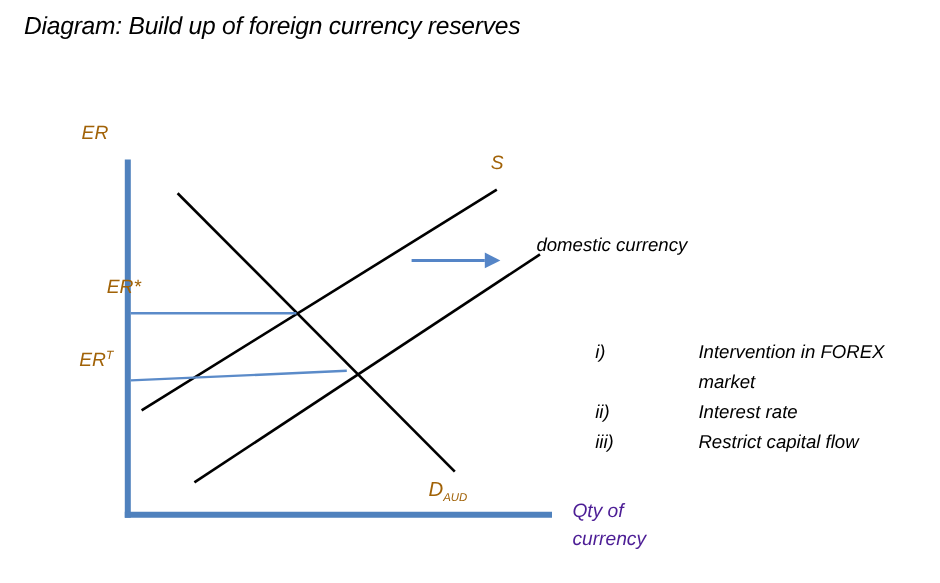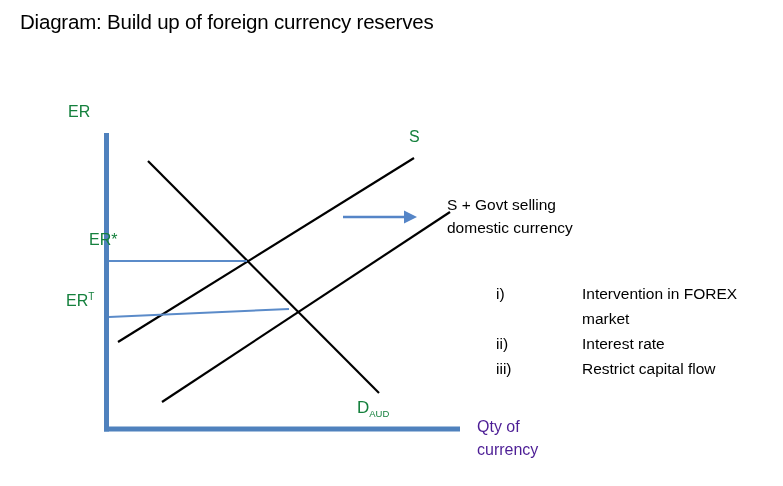--- a/index.html
+++ b/index.html
@@ -9,38 +9,39 @@
     width: 783px;
     height: 486px;
     overflow: hidden;
     font-family: "Liberation Sans", sans-serif;
   }
   .stage {
     position: relative;
     width: 783px;
     height: 350px;
     background: #ffffff;
+    font-style: italic;
   }
   .abs { position: absolute; white-space: nowrap; }
   .title {
     left: 20px;
     top: 10px;
     font-size: 20.5px;
     color: #000000;
     letter-spacing: -0.2px;
   }
   .diagram-svg {
     position: absolute;
     left: 0; top: 0;
     width: 783px;
     height: 486px;
   }
   .axis-label, .curve-label, .price-label {
     font-size: 16px;
-    color: #15803d;
+    color: #a16207;
   }
   .er-label     { left: 68px;  top: 103px; }
   .erstar-label { left: 61px;  top: 231px; margin-left: 28px; }
   .ert-label    { left: 66px;  top: 291px; }
   .ert-label sup { font-size: 10px; }
   .s-label      { left: 409px; top: 128px; }
   .sshift-label {
     left: 447px; top: 194px;
     font-size: 15.5px;
     line-height: 22.5px;
@@ -89,21 +90,20 @@
 
   <div class="abs axis-label er-label">ER</div>
 
   <div class="abs price-label erstar-label">ER*</div>
 
   <div class="abs price-label ert-label"><span>ER</span><sup>T</sup></div>
 
   <div class="abs curve-label s-label">S</div>
 
   <div class="abs sshift-label">
-    <div>S + Govt selling</div>
     <div>domestic currency</div>
   </div>
 
   <div class="abs curve-label d-label"><span>D</span><sub>AUD</sub></div>
 
   <div class="abs qty-label">
     <div>Qty of</div>
     <div>currency</div>
   </div>
 

